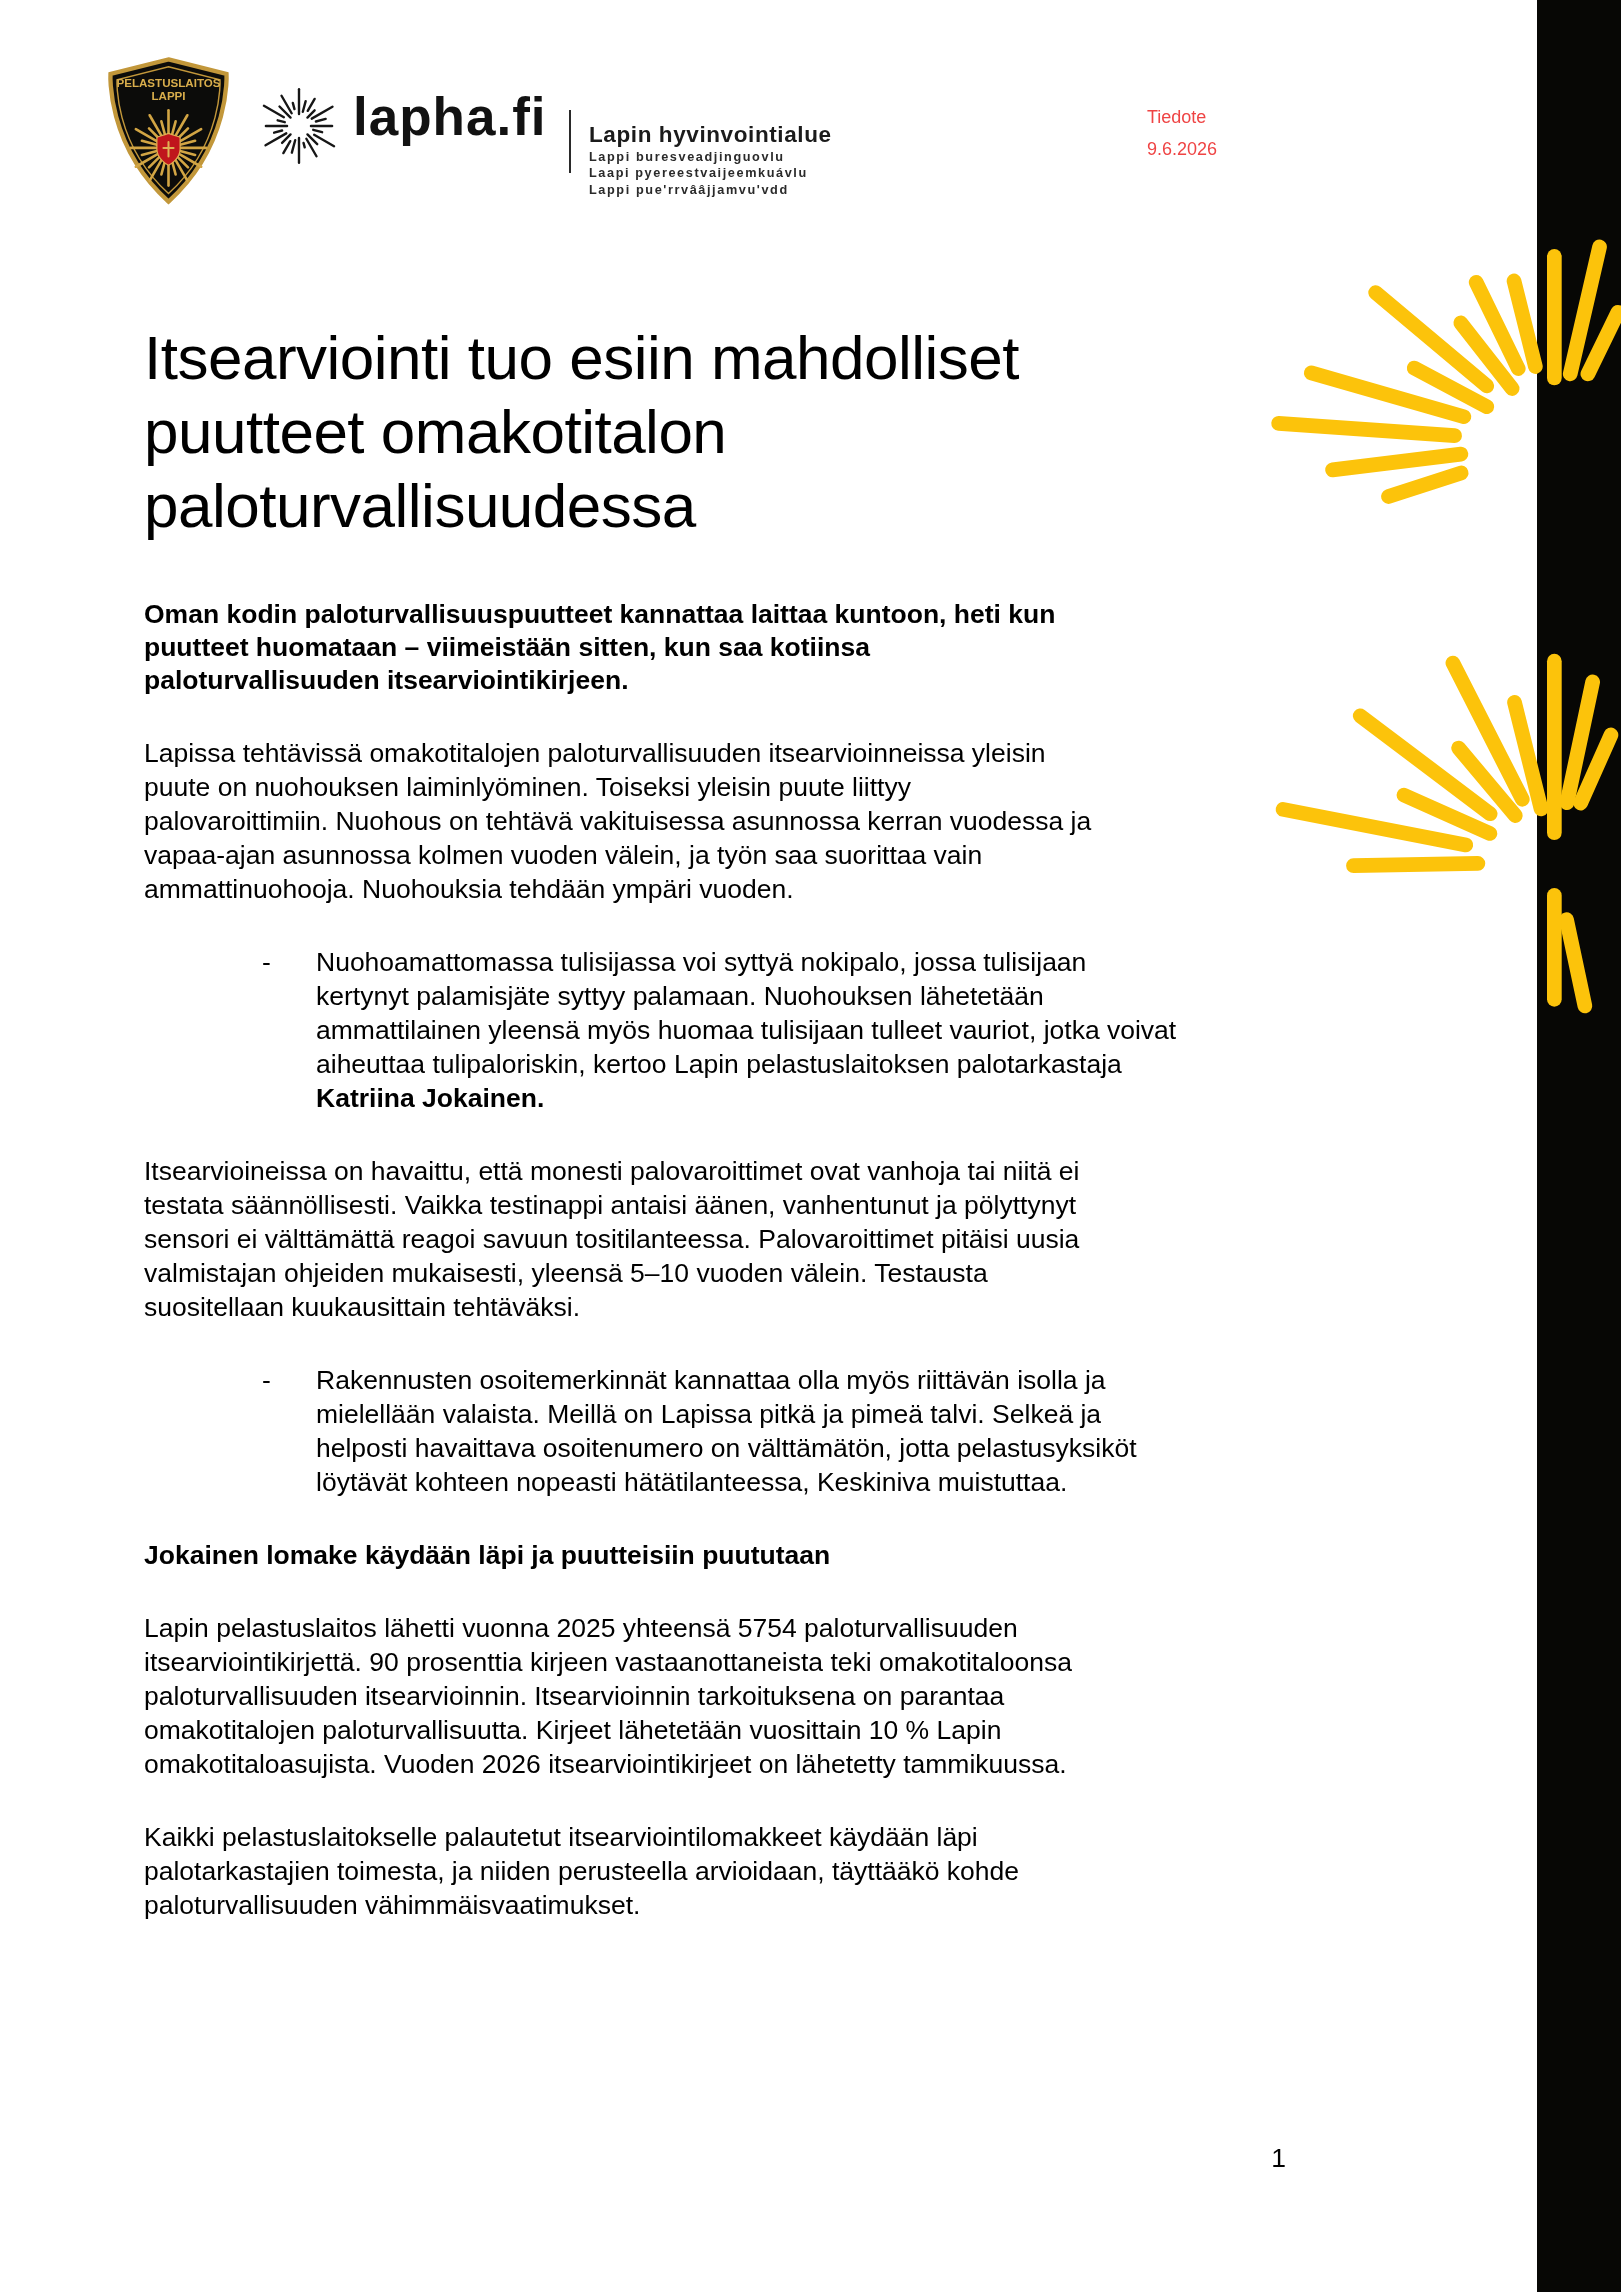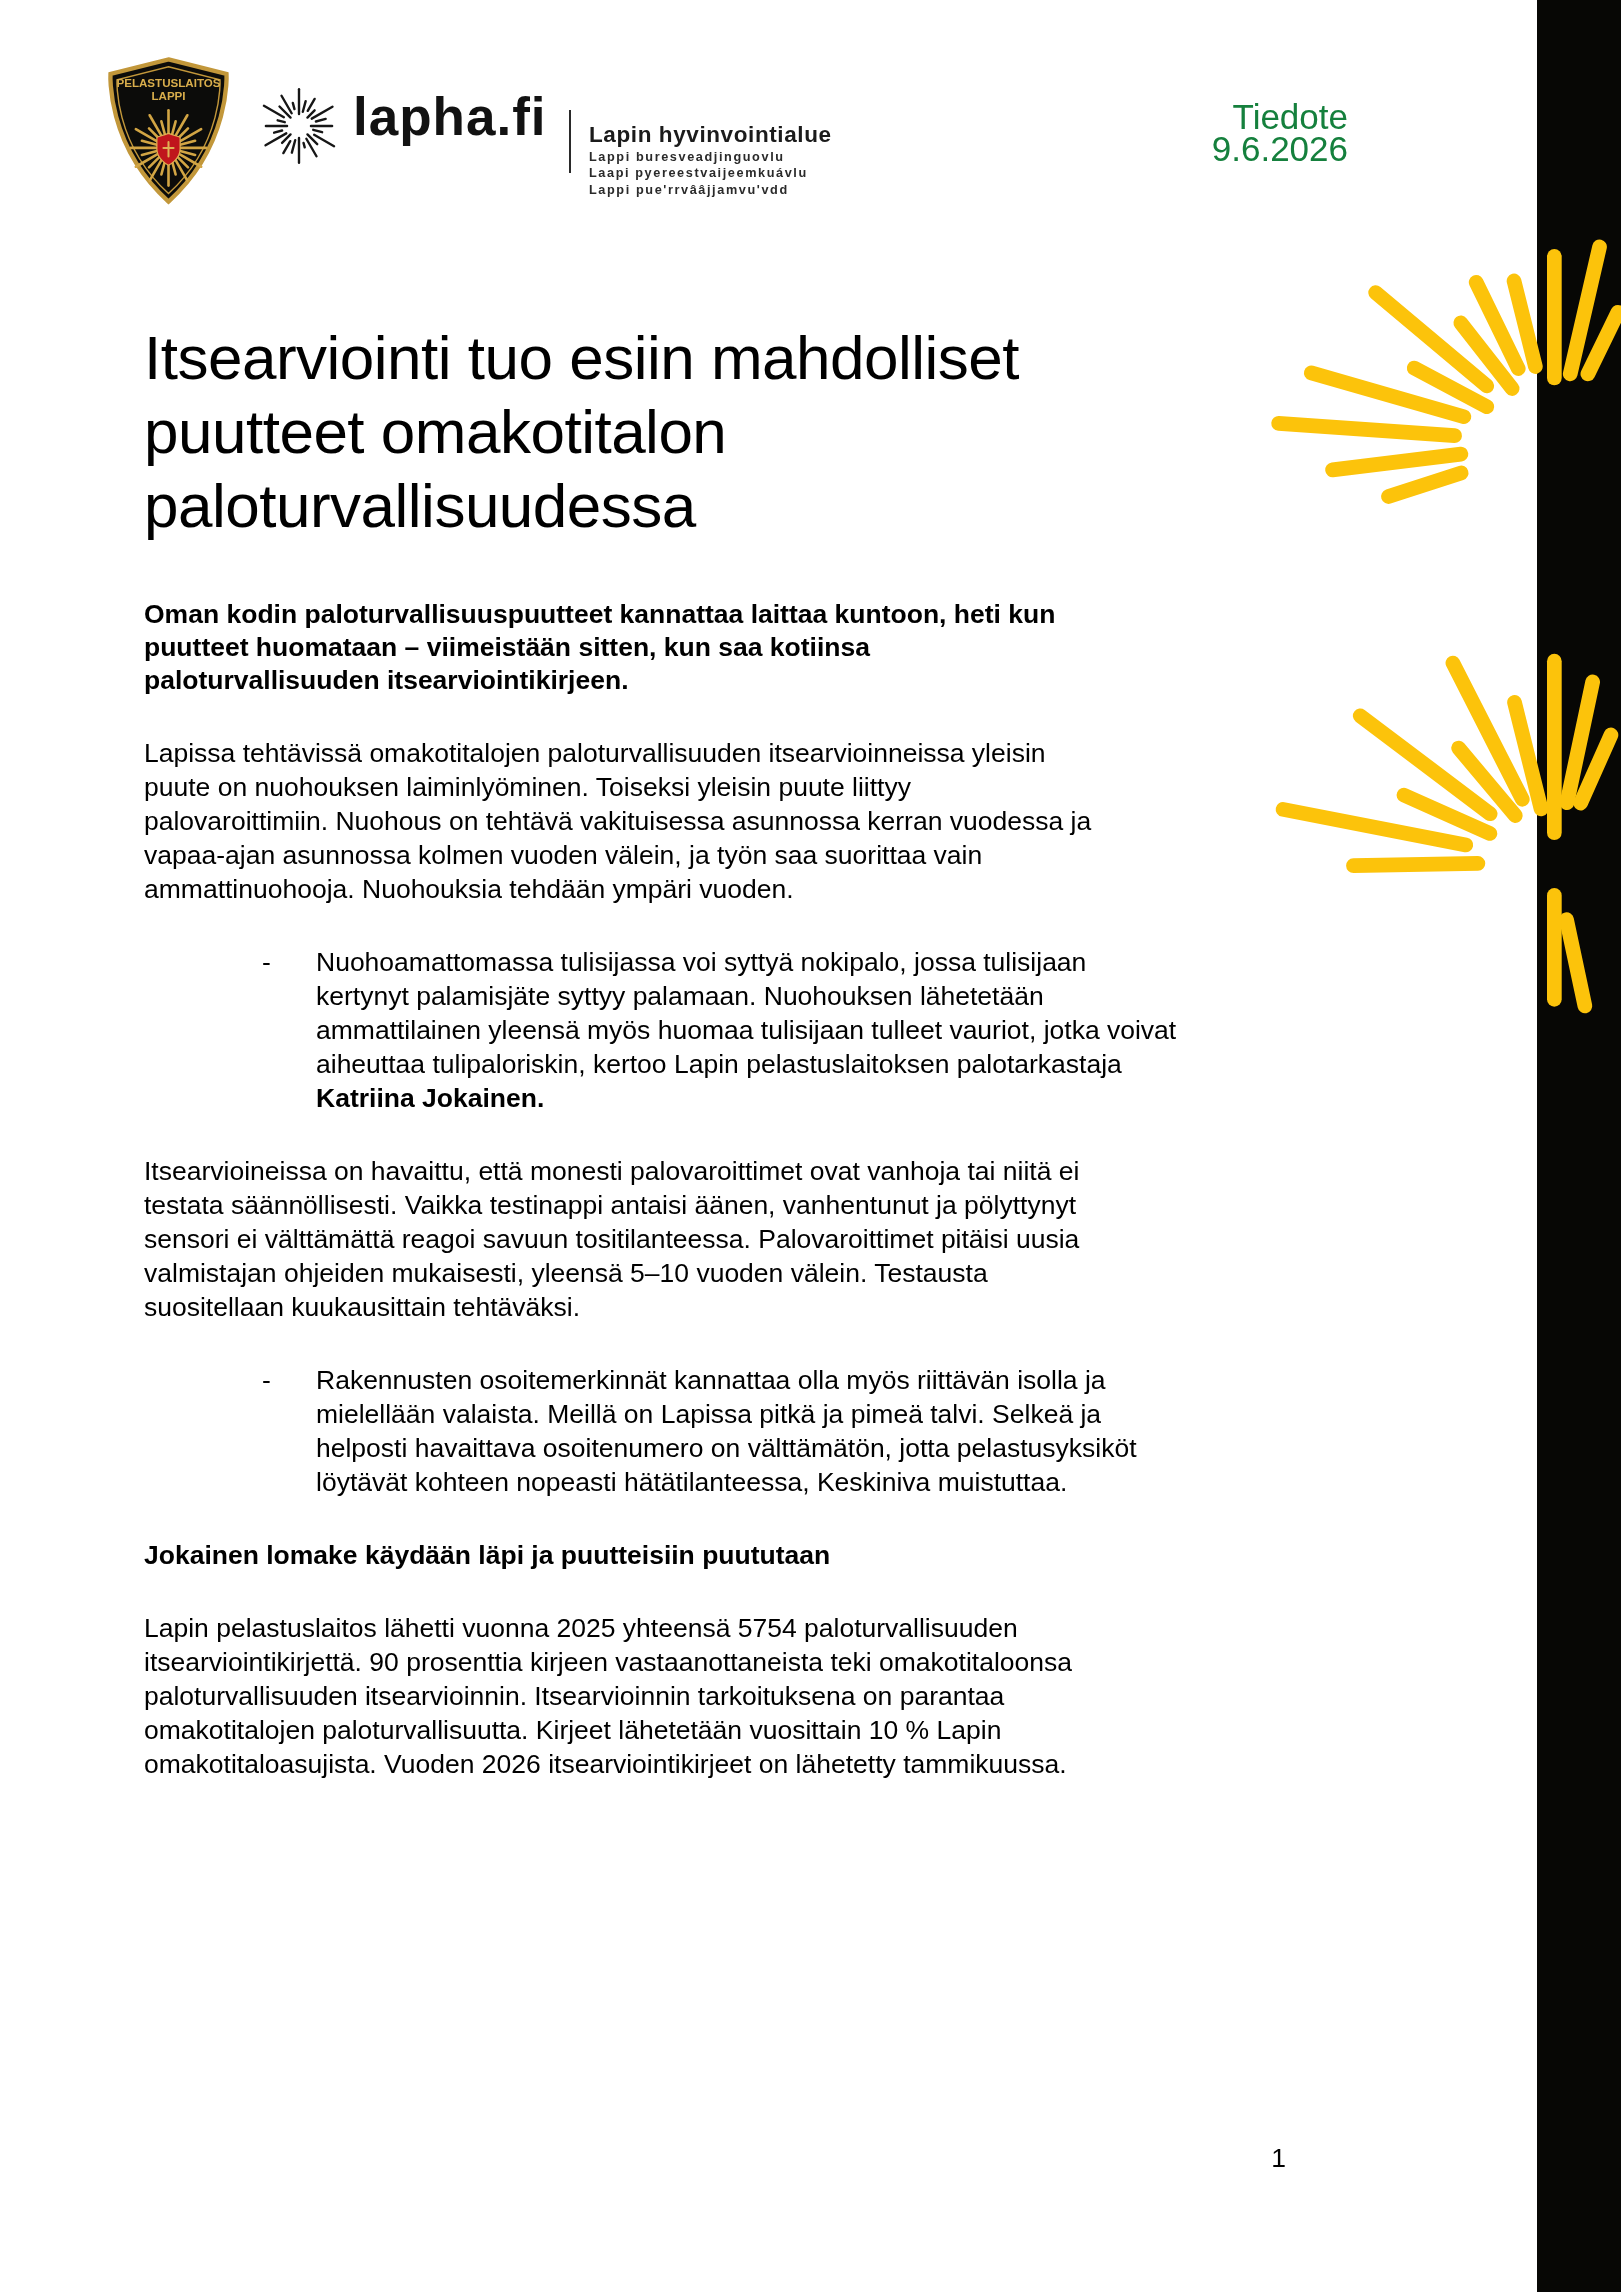--- a/index.html
+++ b/index.html
@@ -11,21 +11,21 @@
   .sunburst{position:absolute;left:1078px;top:176px;width:543px;height:941px;}
 
   
   .badge{position:absolute;left:96px;top:55px;width:145px;height:151px;}
   .lapha-icon{position:absolute;left:253px;top:80px;width:92px;height:92px;}
   .wordmark{position:absolute;left:353px;top:86px;font-size:53px;font-weight:bold;letter-spacing:1px;color:#121212;}
   .hdr-divider{position:absolute;left:569px;top:110px;width:2px;height:63px;background:#2a2a2a;}
   .org{position:absolute;left:589px;top:102px;}
   .org-name{font-size:22.5px;font-weight:bold;letter-spacing:0.6px;color:#1b1b1b;line-height:25.5px;margin-top:20px;}
   .org-alt{font-size:12.7px;font-weight:bold;letter-spacing:1.6px;color:#2a2a2a;line-height:14.7px;margin-top:2px;}
-  .doc-meta{position:absolute;left:1147px;top:101px;width:201px;text-align:right;font-size:35px;line-height:32px;color:#15803d;}
+  .doc-meta{position:absolute;left:1147px;top:101px;width:201px;text-align:left;font-size:18px;line-height:32px;color:#ef4444;}
 
   
   .content{position:absolute;left:144px;top:321px;width:1147px;}
   .content h1{font-size:62px;font-weight:400;line-height:74px;margin:0 0 55px 0;white-space:pre-line;letter-spacing:-0.5px;}
   .content p{font-size:26.5px;line-height:34px;margin:0 0 39px 0;white-space:pre-line;}
   .content p.lead{font-weight:bold;line-height:33px;}
   .content h2{font-size:26.5px;line-height:34px;margin:0 0 39px 0;font-weight:bold;}
   .bullet{display:flex;margin:0 0 39px 118px;}
   .bullet .dash{flex:none;width:54px;font-size:26.5px;line-height:34px;}
   .bullet p{flex:1;margin:0;}
@@ -182,17 +182,20 @@
     </div>
 
     <h2>Jokainen lomake käydään läpi ja puutteisiin puututaan</h2>
 
     <p>Lapin pelastuslaitos lähetti vuonna 2025 yhteensä 5754 paloturvallisuuden
 itsearviointikirjettä. 90 prosenttia kirjeen vastaanottaneista teki omakotitaloonsa
 paloturvallisuuden itsearvioinnin. Itsearvioinnin tarkoituksena on parantaa
 omakotitalojen paloturvallisuutta. Kirjeet lähetetään vuosittain 10 % Lapin
 omakotitaloasujista. Vuoden 2026 itsearviointikirjeet on lähetetty tammikuussa.</p>
 
+    <p>Kaikki pelastuslaitokselle palautetut itsearviointilomakkeet käydään läpi
+palotarkastajien toimesta, ja niiden perusteella arvioidaan, täyttääkö kohde
+paloturvallisuuden vähimmäisvaatimukset.</p>
   </div>
 
   <div class="page-number">1</div>
 </div>
 
 
 </body></html>

